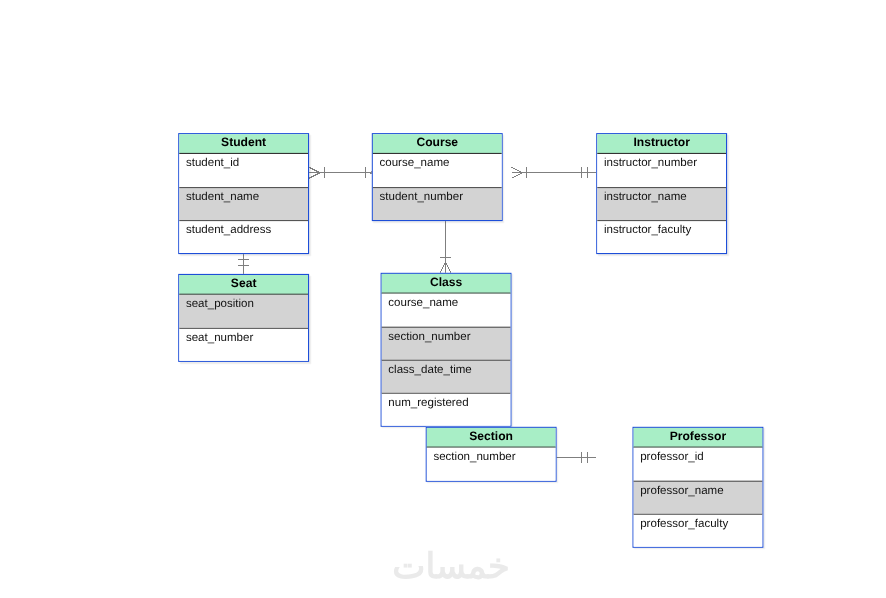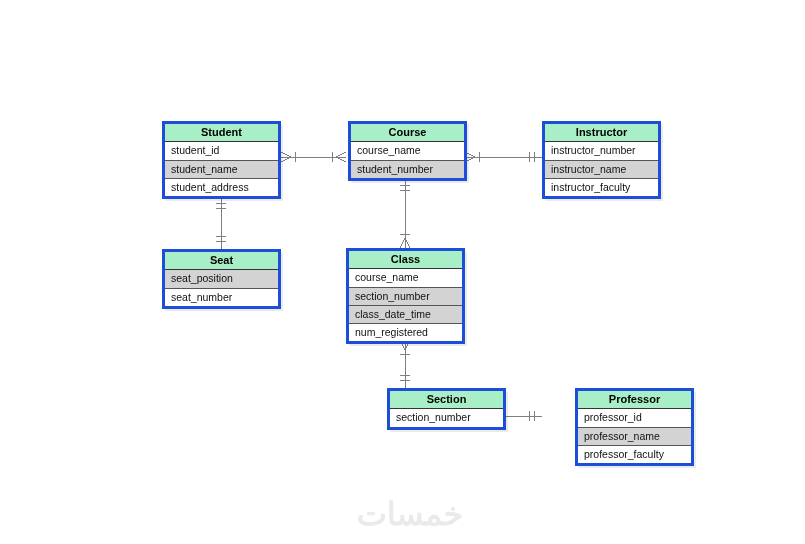--- a/index.html
+++ b/index.html
@@ -15,38 +15,38 @@
     background: #ffffff;
   }
   #connector-layer {
     position: absolute;
     left: 0; top: 0;
     width: 805px; height: 544px;
   }
   .entity {
     position: absolute;
     box-sizing: border-box;
-    border: 3px solid #1d4ed8;
+    border: 1px solid #1d4ed8;
     background: #ffffff;
     box-shadow: 1.5px 1.5px 1px rgba(0,0,0,0.08);
   }
   .entity-header {
     box-sizing: border-box;
     height: 18px;
     line-height: 17px;
     text-align: center;
     font-size: 11px;
     font-weight: bold;
     color: #000000;
     background: var(--header-color, #a8eec6);
     border-bottom: 1px solid #333333;
   }
   .entity-row {
     box-sizing: border-box;
-    height: 18px;
+    height: 30px;
     line-height: 17px;
     font-size: 10.5px;
     color: #111111;
     padding-left: 6px;
     background: #ffffff;
     white-space: nowrap;
     overflow: hidden;
   }
   .entity-row + .entity-row {
     border-top: 1px solid #555555;
@@ -121,21 +121,21 @@
       </g>
     </svg>
 
   <div id="watermark" dir="rtl">خمسات</div>
 <div class="entity" style="left: 162px; top: 121px; width: 119px;">
       <div class="entity-header">Student</div>
       <div class="entity-row">student_id</div>
       <div class="entity-row shaded">student_name</div>
       <div class="entity-row">student_address</div>
     </div>
-    <div class="entity" style="left: 348px; top: 121px; width: 119px;">
+    <div class="entity" style="left: 338px; top: 121px; width: 119px;">
       <div class="entity-header">Course</div>
       <div class="entity-row">course_name</div>
       <div class="entity-row shaded">student_number</div>
     </div>
     <div class="entity" style="left: 542px; top: 121px; width: 119px;">
       <div class="entity-header">Instructor</div>
       <div class="entity-row">instructor_number</div>
       <div class="entity-row shaded">instructor_name</div>
       <div class="entity-row">instructor_faculty</div>
     </div>

